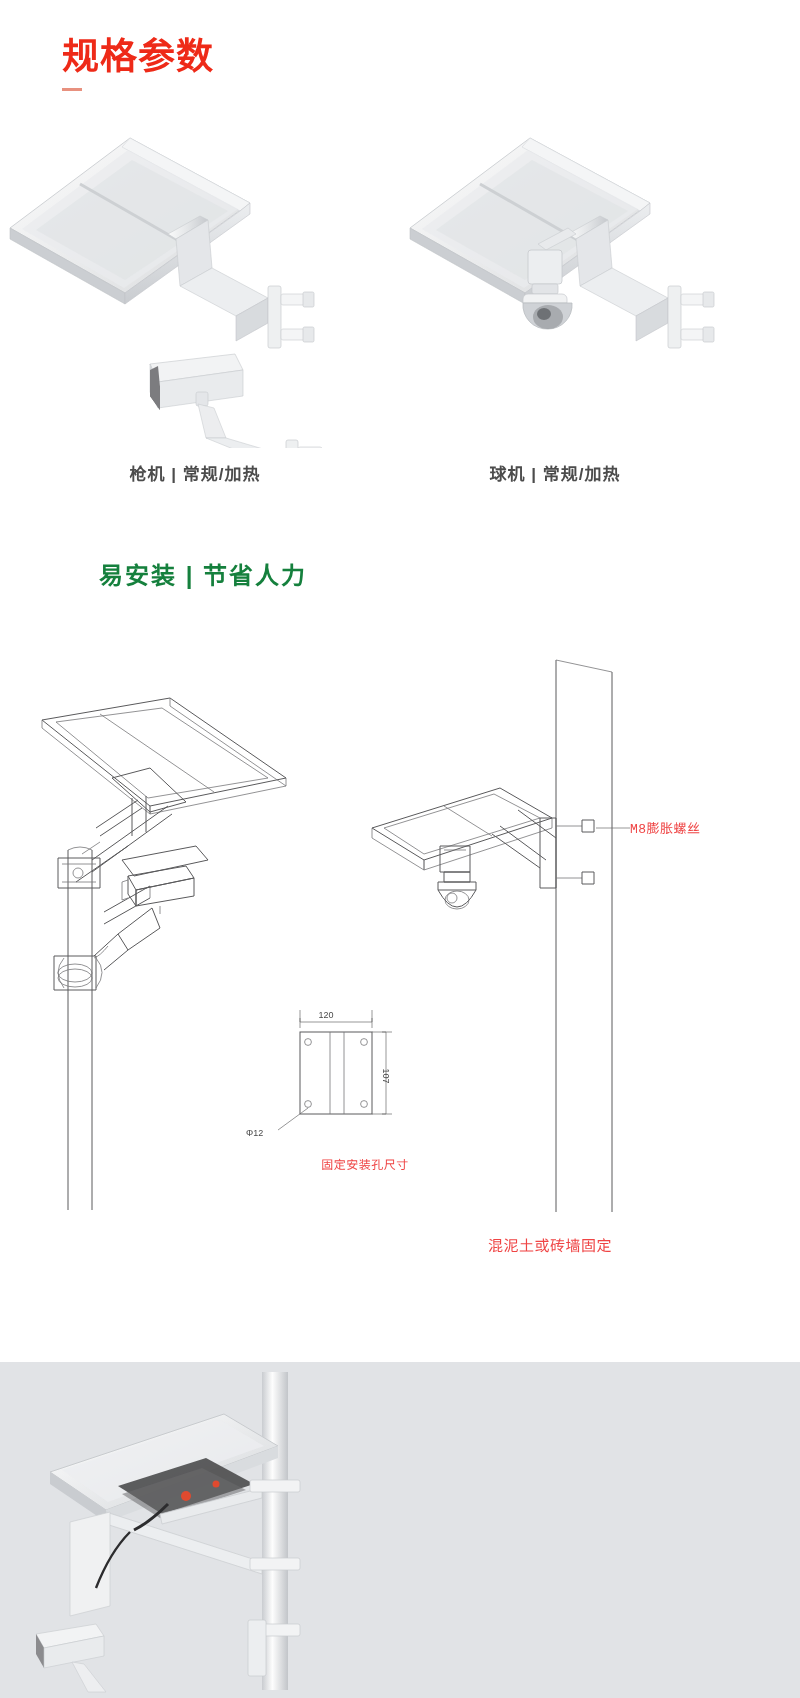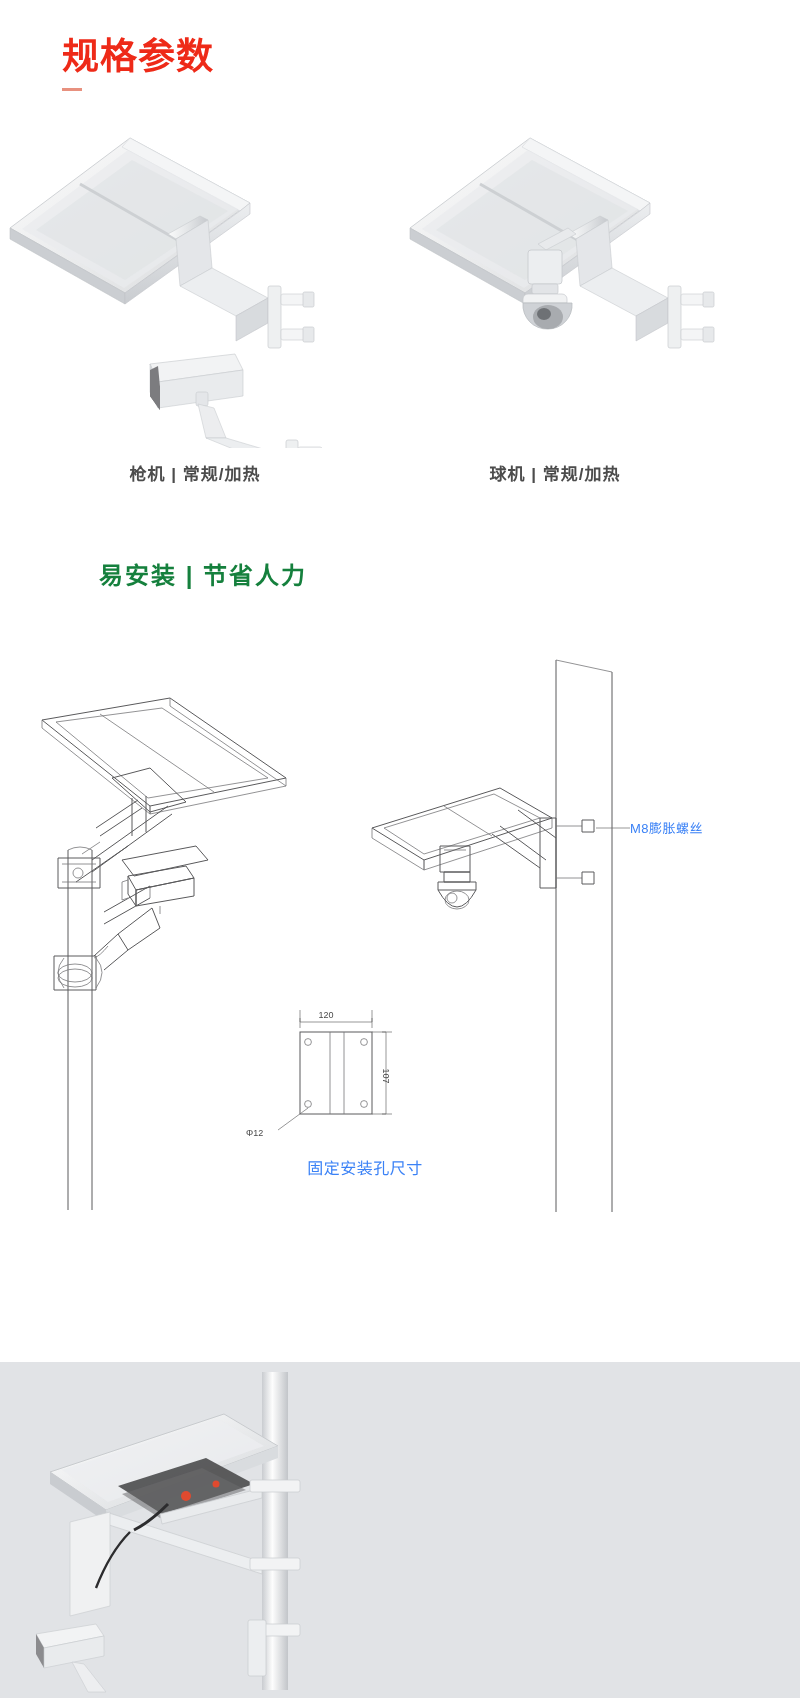--- a/index.html
+++ b/index.html
@@ -21,25 +21,25 @@
               font-size:17px;font-weight:bold;color:#4c4c4c;letter-spacing:1px;}
   .prod-label.left{left:-5px;}
   .prod-label.right{left:355px;}
 
   
   .sec2-title{position:absolute;left:62px;top:556px;font-size:24px;font-weight:bold;
               color:#15803d;letter-spacing:2px;margin-left:37px;}
 
   
   .diagram-wrap{position:absolute;left:0;top:650px;width:800px;height:610px;}
-  .cap{position:absolute;font-size:15px;color:#3b82f6;letter-spacing:.5px;
-       font-family:Liberation Sans, sans-serif;}
+  .cap{position:absolute;font-size:15px;color:#ef4444;letter-spacing:.5px;
+       font-family:Liberation Mono, monospace;}
   .cap-left{left:55px;top:584px;width:300px;text-align:center;}
   .cap-right{left:400px;top:584px;width:300px;text-align:center;}
-  .cap-hole{left:200px;top:505px;width:330px;text-align:center;font-size:16px;}
+  .cap-hole{left:200px;top:505px;width:330px;text-align:center;font-size:12px;}
   .cap-m8{left:630px;top:168px;font-size:13px;}
 
   
   .feature-panel{position:absolute;left:0;top:1362px;width:800px;height:336px;
                  background:#e1e3e6;}
 
   svg{display:block;}
   .ln{fill:none;stroke:#5a5a5c;stroke-width:1;}
   .ln-thin{fill:none;stroke:#77777a;stroke-width:.8;}
   .ln-dim{fill:none;stroke:#6a6a6c;stroke-width:.7;}
@@ -269,20 +269,21 @@
         <path class="ln" d="M438 240 q19 34 38 0"></path>
         <ellipse class="ln-thin" cx="457" cy="250" rx="12" ry="9"></ellipse>
         <circle class="ln-thin" cx="452" cy="248" r="5"></circle>
 
         <path class="ln-dim" d="M596 178 L630 178"></path>
       </g>
     </svg>
 
     <div class="cap cap-m8">M8膨胀螺丝</div>
     <div class="cap cap-hole">固定安装孔尺寸</div>
+    <div class="cap cap-right">混泥土或砖墙固定</div>
   </div>
 
   <div class="feature-panel">
     <svg width="360" height="336" viewBox="0 0 360 336" style="position:absolute;left:10px;top:0;">
       <defs>
         <linearGradient id="gpanel" x1="0" y1="0" x2="1" y2="1">
           <stop offset="0" stop-color="#ffffff"></stop>
             <stop offset="1" stop-color="#d4d7da"></stop>
         </linearGradient>
         <linearGradient id="gpole" x1="0" y1="0" x2="1" y2="0">

